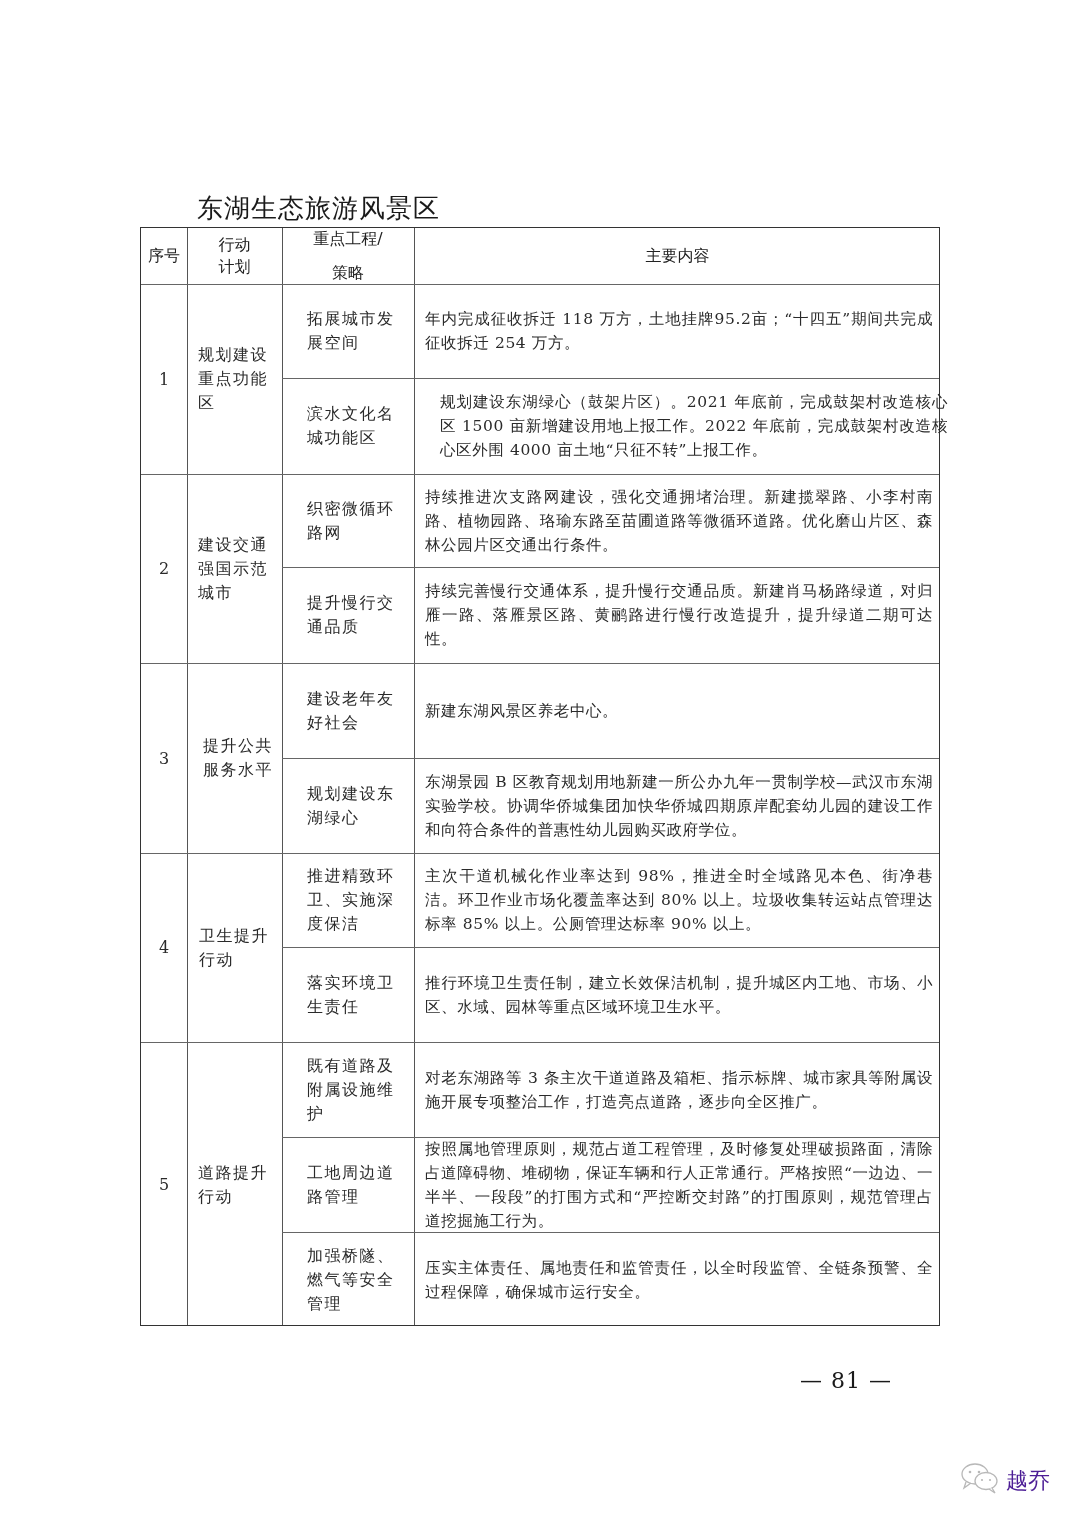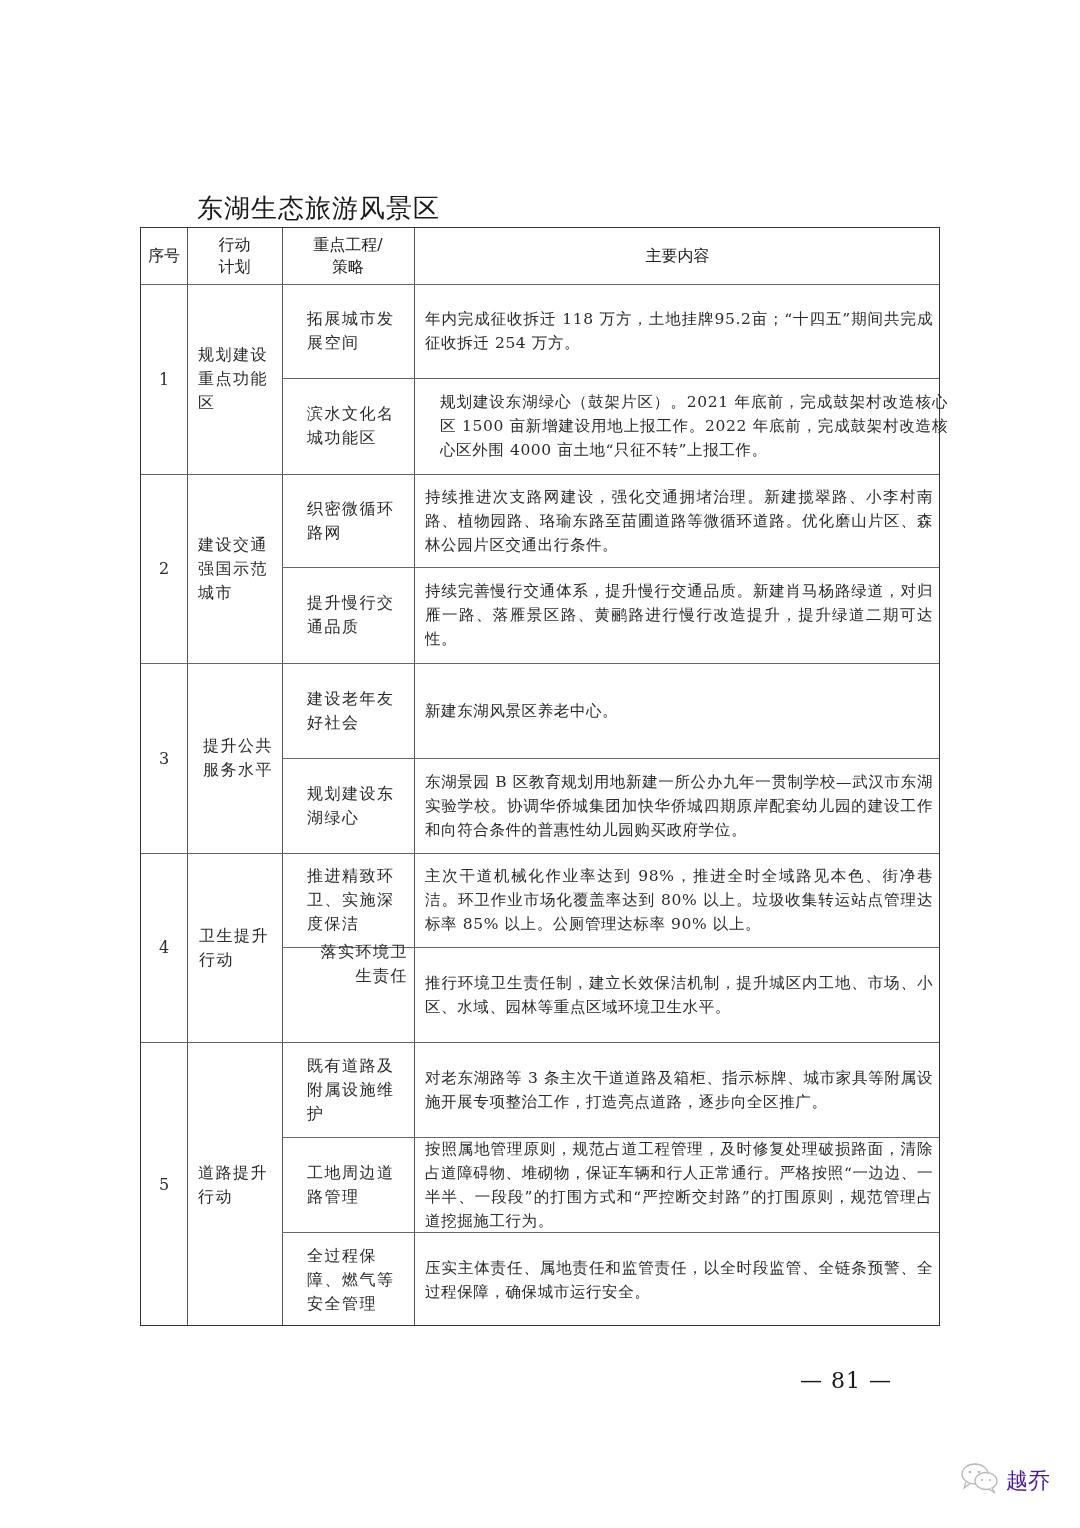--- a/index.html
+++ b/index.html
@@ -134,21 +134,21 @@
   <div class="hline" style="top:909px;left:141px;right:0;"></div>
   <div class="hline" style="top:1004px;left:141px;right:0;"></div>
 
   <div class="cell hdr" style="left:0;top:0;width:46px;height:56px;">
     <span>序号</span>
   </div>
   <div class="cell hdr" style="left:46px;top:0;width:95px;height:56px;flex-direction:column;justify-content:center;">
     <span>行动</span>
     <span>计划</span>
   </div>
-  <div class="cell hdr" style="left:141px;top:0;width:132px;height:56px;flex-direction:column;justify-content:center;">
+  <div class="cell hdr" style="left:141px;top:0;width:132px;height:56px;flex-direction:column;justify-content:space-between;">
     <span>重点工程/</span>
     <span>策略</span>
   </div>
   <div class="cell hdr" style="left:273px;top:0;width:527px;height:56px;">
     <span>主要内容</span>
   </div>
 
   <div class="cell seq" style="left:0;top:56px;width:46px;height:190px;">1</div>
   <div class="cell plan" style="left:46px;top:56px;width:95px;height:190px;">规划建设重点功能区</div>
   <div class="cell proj" style="left:141px;top:56px;width:132px;height:94px;">拓展城市发展空间</div>
@@ -167,30 +167,30 @@
   <div class="cell plan" style="left:46px;top:435px;width:95px;height:190px;padding-left:16px;">提升公共服务水平</div>
   <div class="cell proj" style="left:141px;top:435px;width:132px;height:95px;">建设老年友好社会</div>
   <div class="cell content" style="left:273px;top:435px;width:527px;height:95px;">新建东湖风景区养老中心。</div>
   <div class="cell proj" style="left:141px;top:530px;width:132px;height:95px;">规划建设东湖绿心</div>
   <div class="cell content" style="left:273px;top:530px;width:527px;height:95px;">东湖景园 B 区教育规划用地新建一所公办九年一贯制学校—武汉市东湖实验学校。协调华侨城集团加快华侨城四期原岸配套幼儿园的建设工作和向符合条件的普惠性幼儿园购买政府学位。</div>
 
   <div class="cell seq" style="left:0;top:625px;width:46px;height:189px;">4</div>
   <div class="cell plan" style="left:46px;top:625px;width:95px;height:189px;padding-left:12px;">卫生提升行动</div>
   <div class="cell proj" style="left:141px;top:625px;width:132px;height:94px;">推进精致环卫、实施深度保洁</div>
   <div class="cell content" style="left:273px;top:625px;width:527px;height:94px;">主次干道机械化作业率达到 98%，推进全时全域路见本色、街净巷洁。环卫作业市场化覆盖率达到 80% 以上。垃圾收集转运站点管理达标率 85% 以上。公厕管理达标率 90% 以上。</div>
-  <div class="cell proj" style="left:141px;top:688px;width:132px;height:95px;text-align:right;">落实环境卫生责任</div>
+  <div class="cell proj" style="left:141px;top:719px;width:132px;height:95px;">落实环境卫生责任</div>
   <div class="cell content" style="left:273px;top:719px;width:527px;height:95px;">推行环境卫生责任制，建立长效保洁机制，提升城区内工地、市场、小区、水域、园林等重点区域环境卫生水平。</div>
 
   <div class="cell seq" style="left:0;top:814px;width:46px;height:285px;">5</div>
   <div class="cell plan" style="left:46px;top:814px;width:95px;height:285px;">道路提升行动</div>
   <div class="cell proj" style="left:141px;top:814px;width:132px;height:95px;">既有道路及附属设施维护</div>
   <div class="cell content" style="left:273px;top:814px;width:527px;height:95px;">对老东湖路等 3 条主次干道道路及箱柜、指示标牌、城市家具等附属设施开展专项整治工作，打造亮点道路，逐步向全区推广。</div>
   <div class="cell proj" style="left:141px;top:909px;width:132px;height:95px;">工地周边道路管理</div>
   <div class="cell content" style="left:273px;top:909px;width:527px;height:95px;">按照属地管理原则，规范占道工程管理，及时修复处理破损路面，清除占道障碍物、堆砌物，保证车辆和行人正常通行。严格按照“一边边、一半半、一段段”的打围方式和“严控断交封路”的打围原则，规范管理占道挖掘施工行为。</div>
-  <div class="cell proj" style="left:141px;top:1004px;width:132px;height:95px;">全过程保障、燃气等安全管理</div>
+  <div class="cell proj" style="left:141px;top:1004px;width:132px;height:95px;">加强桥隧、燃气等安全管理</div>
   <div class="cell content" style="left:273px;top:1004px;width:527px;height:95px;">压实主体责任、属地责任和监管责任，以全时段监管、全链条预警、全过程保障，确保城市运行安全。</div>
 </div>
 
 <div class="page-number">— 81 —</div>
 
 <div class="watermark">
   <span>
     <svg width="40" height="32" viewBox="0 0 40 32">
       <ellipse cx="15" cy="12" rx="13" ry="10" fill="none" stroke="#b8b8b8" stroke-width="1.3"></ellipse>
       <path d="M6 20 L4 26 L11 21" fill="none" stroke="#b8b8b8" stroke-width="1.3"></path>

